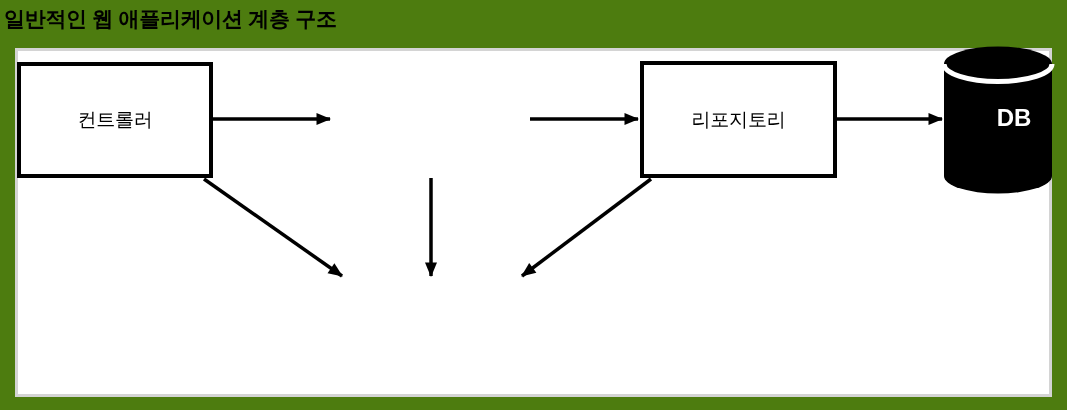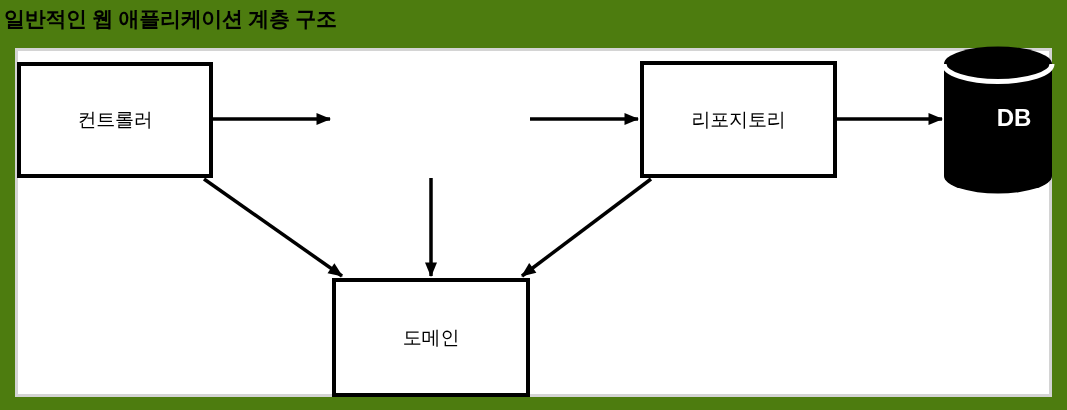--- a/index.html
+++ b/index.html
@@ -88,23 +88,20 @@
 
   <div class="node node-controller">
     <span>컨트롤러</span>
   </div>
 
 
   <div class="node node-repository">
     <span>리포지토리</span>
   </div>
 
-  <div class="node node-domain">
-    <span>도메인</span>
-  </div>
 
   <svg class="connector-layer" viewBox="0 0 1067 410" xmlns="http://www.w3.org/2000/svg">
     <defs>
       <marker id="arrowhead" markerUnits="userSpaceOnUse" markerWidth="17" markerHeight="15" refX="14.5" refY="7.5" orient="auto">
         <path d="M1,1.5 L15.5,7.5 L1,13.5 Z" fill="#000000"></path>
       </marker>
     </defs>
 
     <line x1="213" y1="119" x2="330" y2="119" stroke="#000000" stroke-width="3.5" marker-end="url(#arrowhead)"></line>
 

